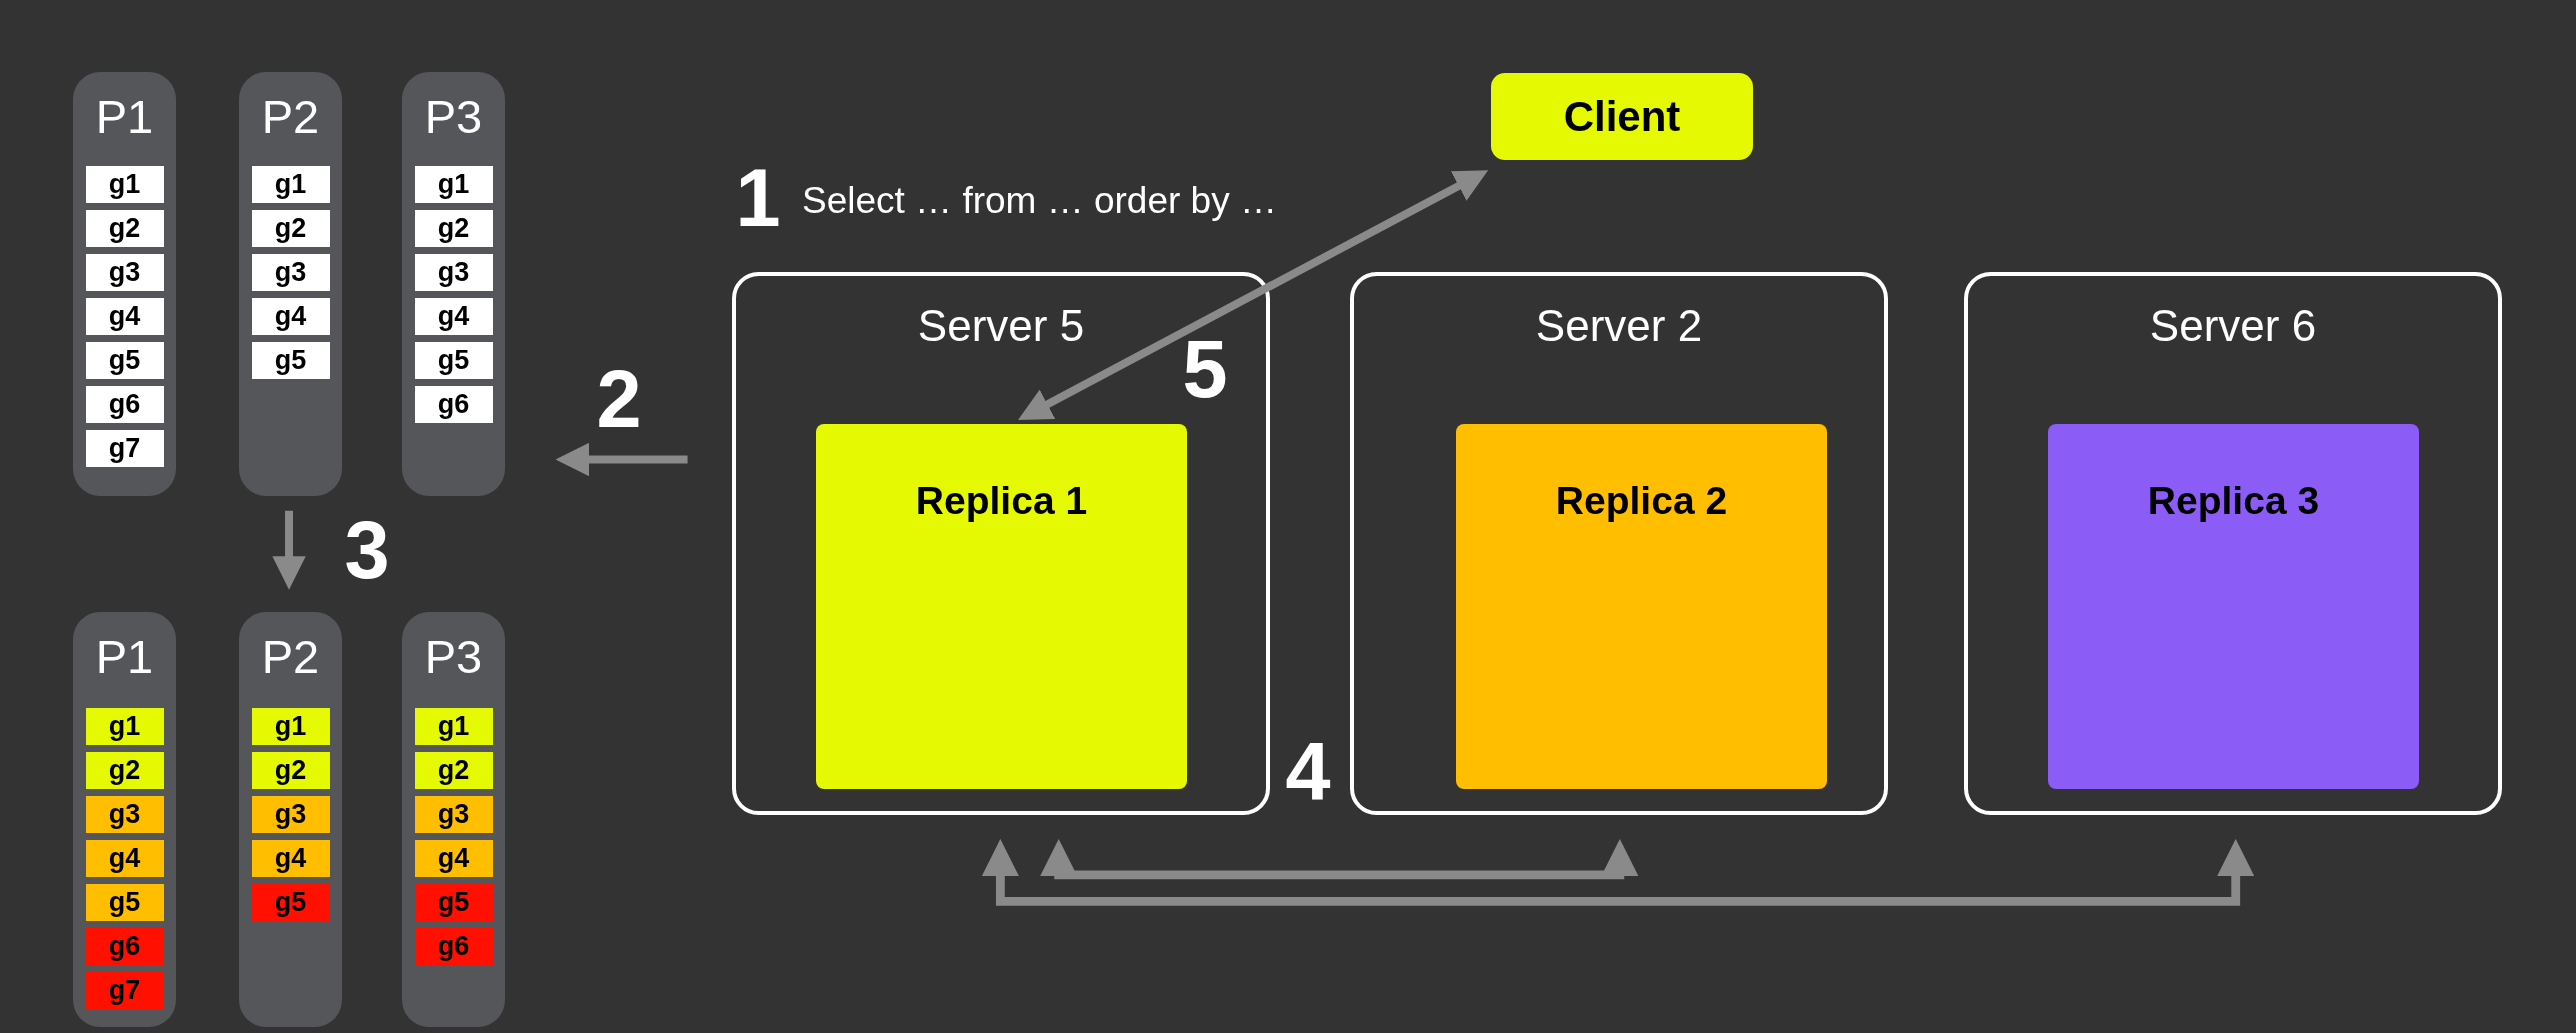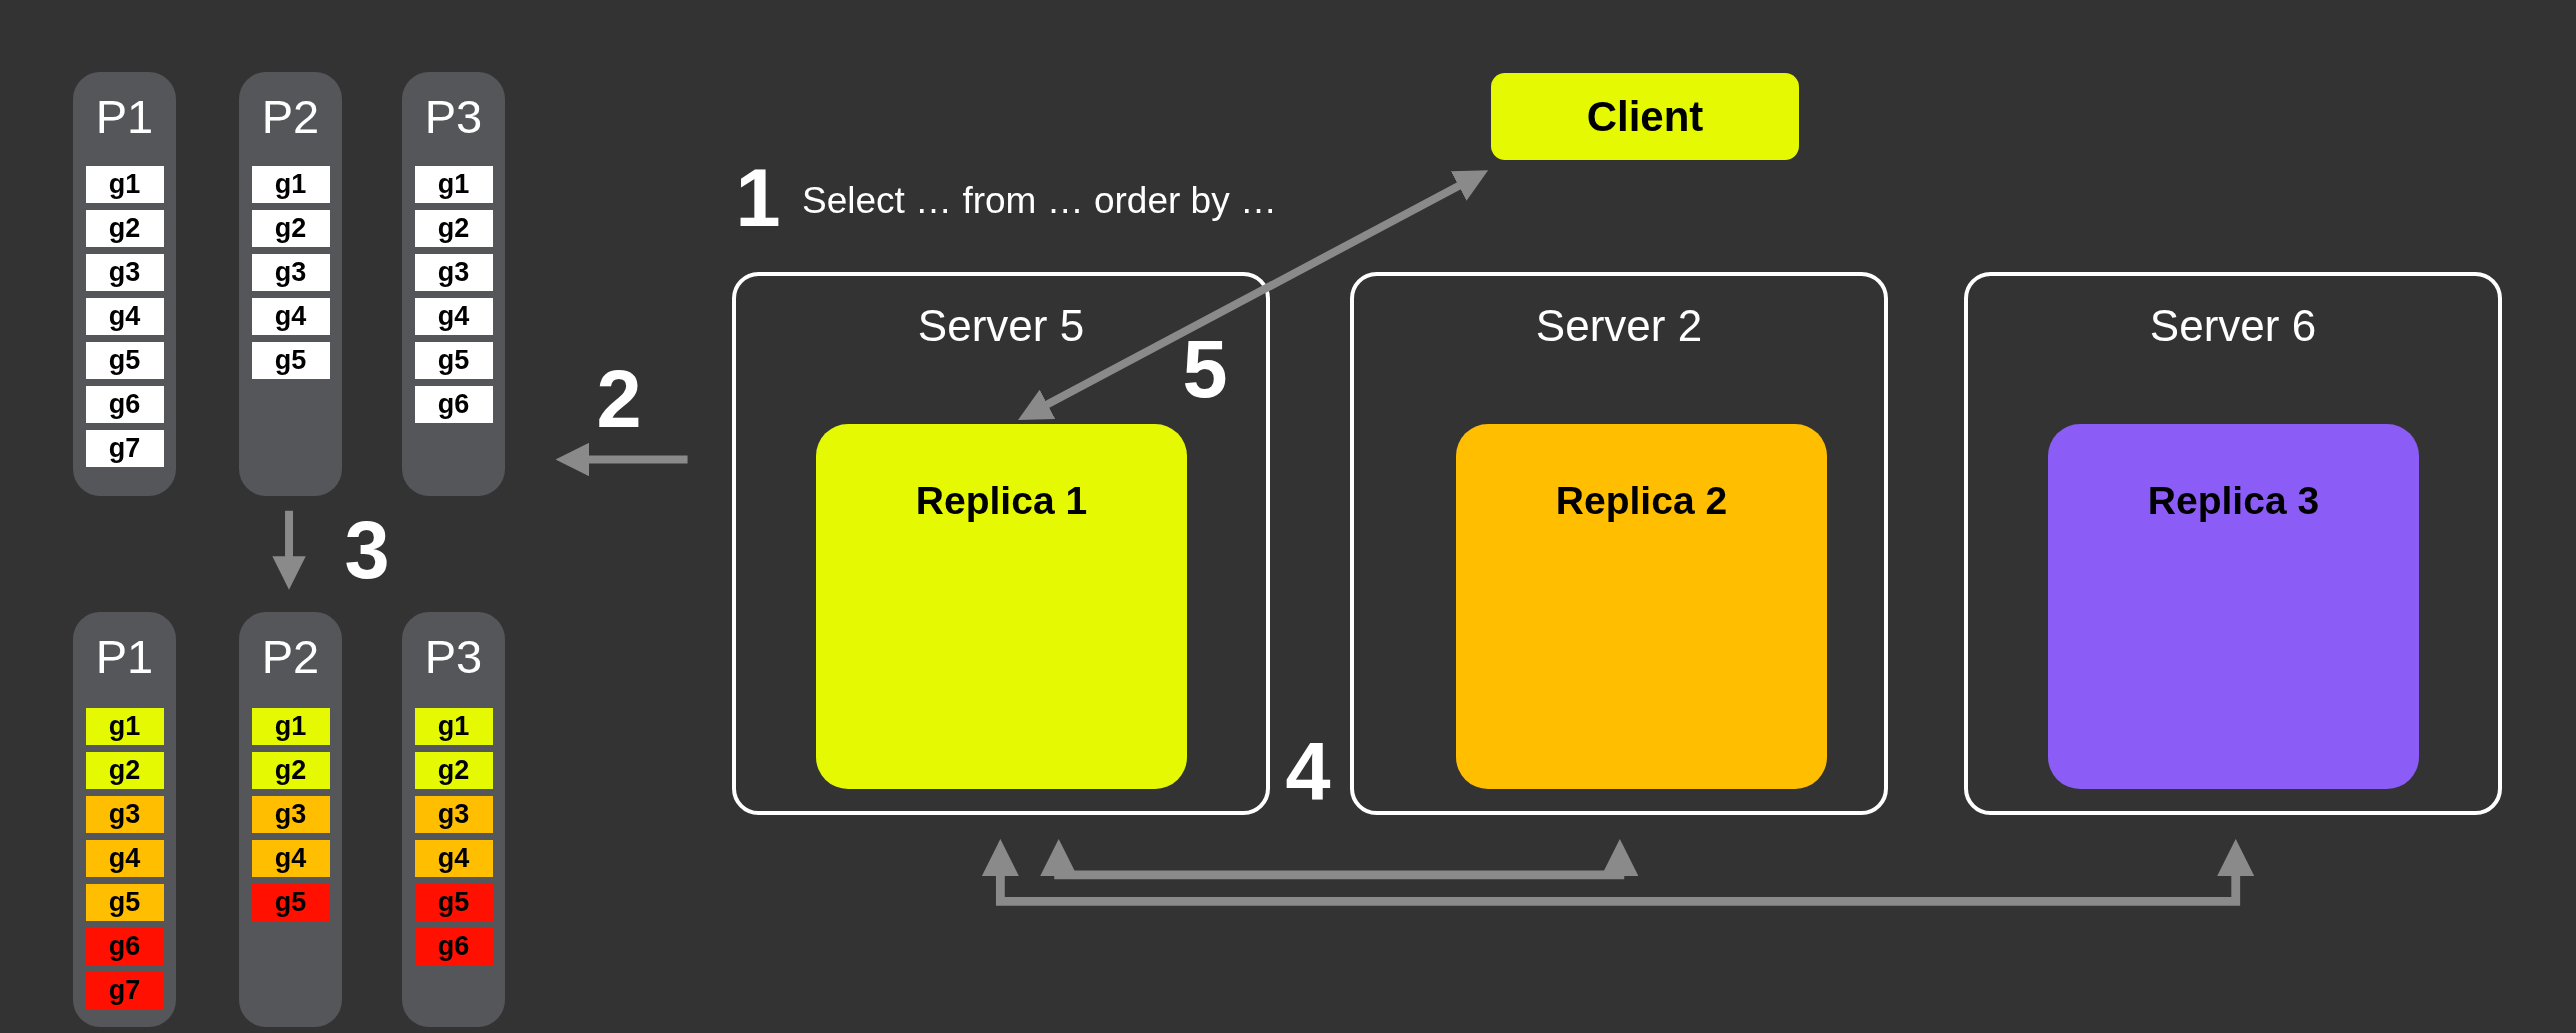--- a/index.html
+++ b/index.html
@@ -9,25 +9,25 @@
 
   
   .pcol{position:absolute;background:var(--column-gray,#55565A);border-radius:27px}
   .phead{margin-top:21px;text-align:center;font-size:47px;font-weight:500;line-height:1;color:var(--text-light,#fff)}
   .plist{position:absolute;left:50%;transform:translateX(-50%);display:flex;flex-direction:column;gap:7px}
   .gitem{width:78px;height:37px;line-height:37px;text-align:center;font-size:27px;font-weight:700;color:var(--text-dark,#000)}
 
   
   .server{position:absolute;width:538px;height:543px;border:4.4px solid var(--server-border,#fff);border-radius:26.5px}
   .slabel{margin-top:28px;text-align:center;font-size:44px;font-weight:500;line-height:1;color:var(--text-light,#fff)}
-  .replica{position:absolute;left:80px;top:148px;width:371px;height:365px;border-radius:32px}
+  .replica{position:absolute;left:80px;top:148px;width:371px;height:365px;border-radius:8px}
   .rlabel{margin-top:57px;text-align:center;font-size:39px;font-weight:700;line-height:1;color:var(--text-dark,#000)}
 
   
-  #client{position:absolute;left:1491px;top:73px;width:308px;height:87px;border-radius:14px;
+  #client{position:absolute;left:1491px;top:73px;width:262px;height:87px;border-radius:14px;
           background:var(--yellow,#E5F902);display:flex;align-items:center;justify-content:center;
           font-size:42px;font-weight:700;color:var(--text-dark,#000);z-index:4}
 
   
   .num{position:absolute;transform:translate(-50%,-50%);font-size:81px;font-weight:700;line-height:1;
        color:var(--text-light,#fff);z-index:6}
   #num1{left:758px;top:198px}
   #num2{left:619px;top:399px}
   #num3{left:367px;top:550px}
   #num4{left:1308px;top:771px}

